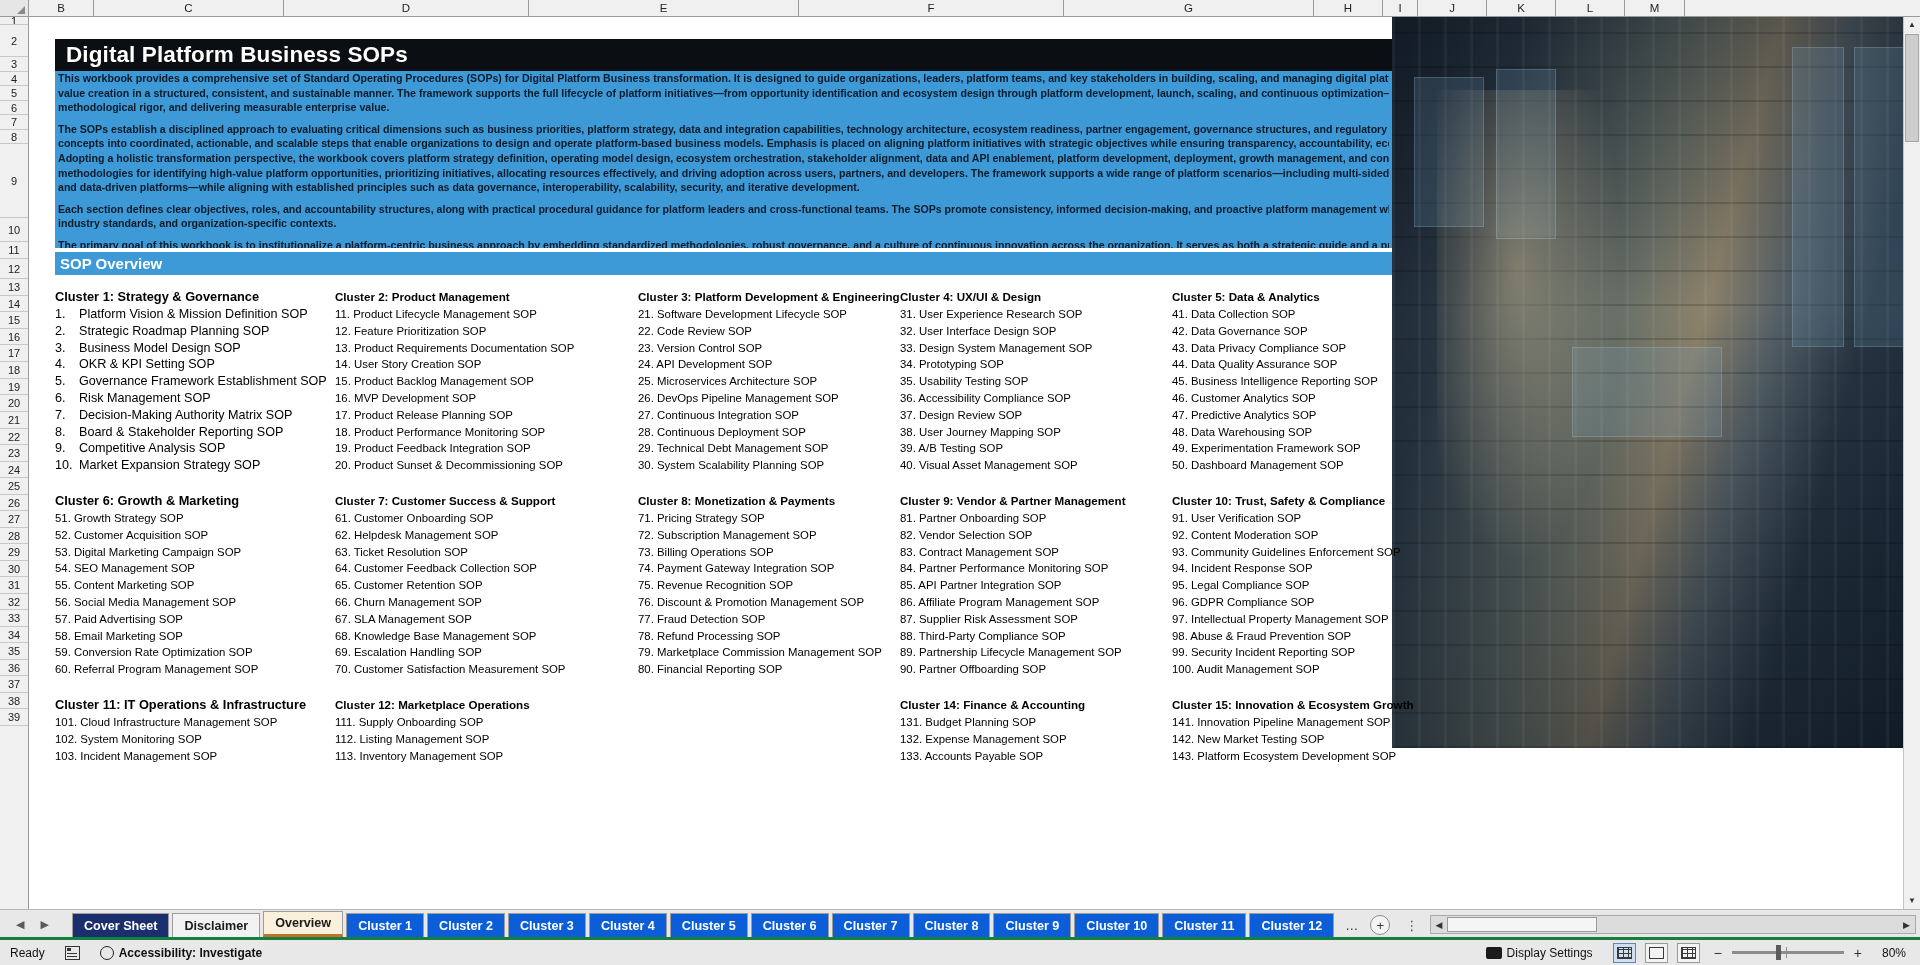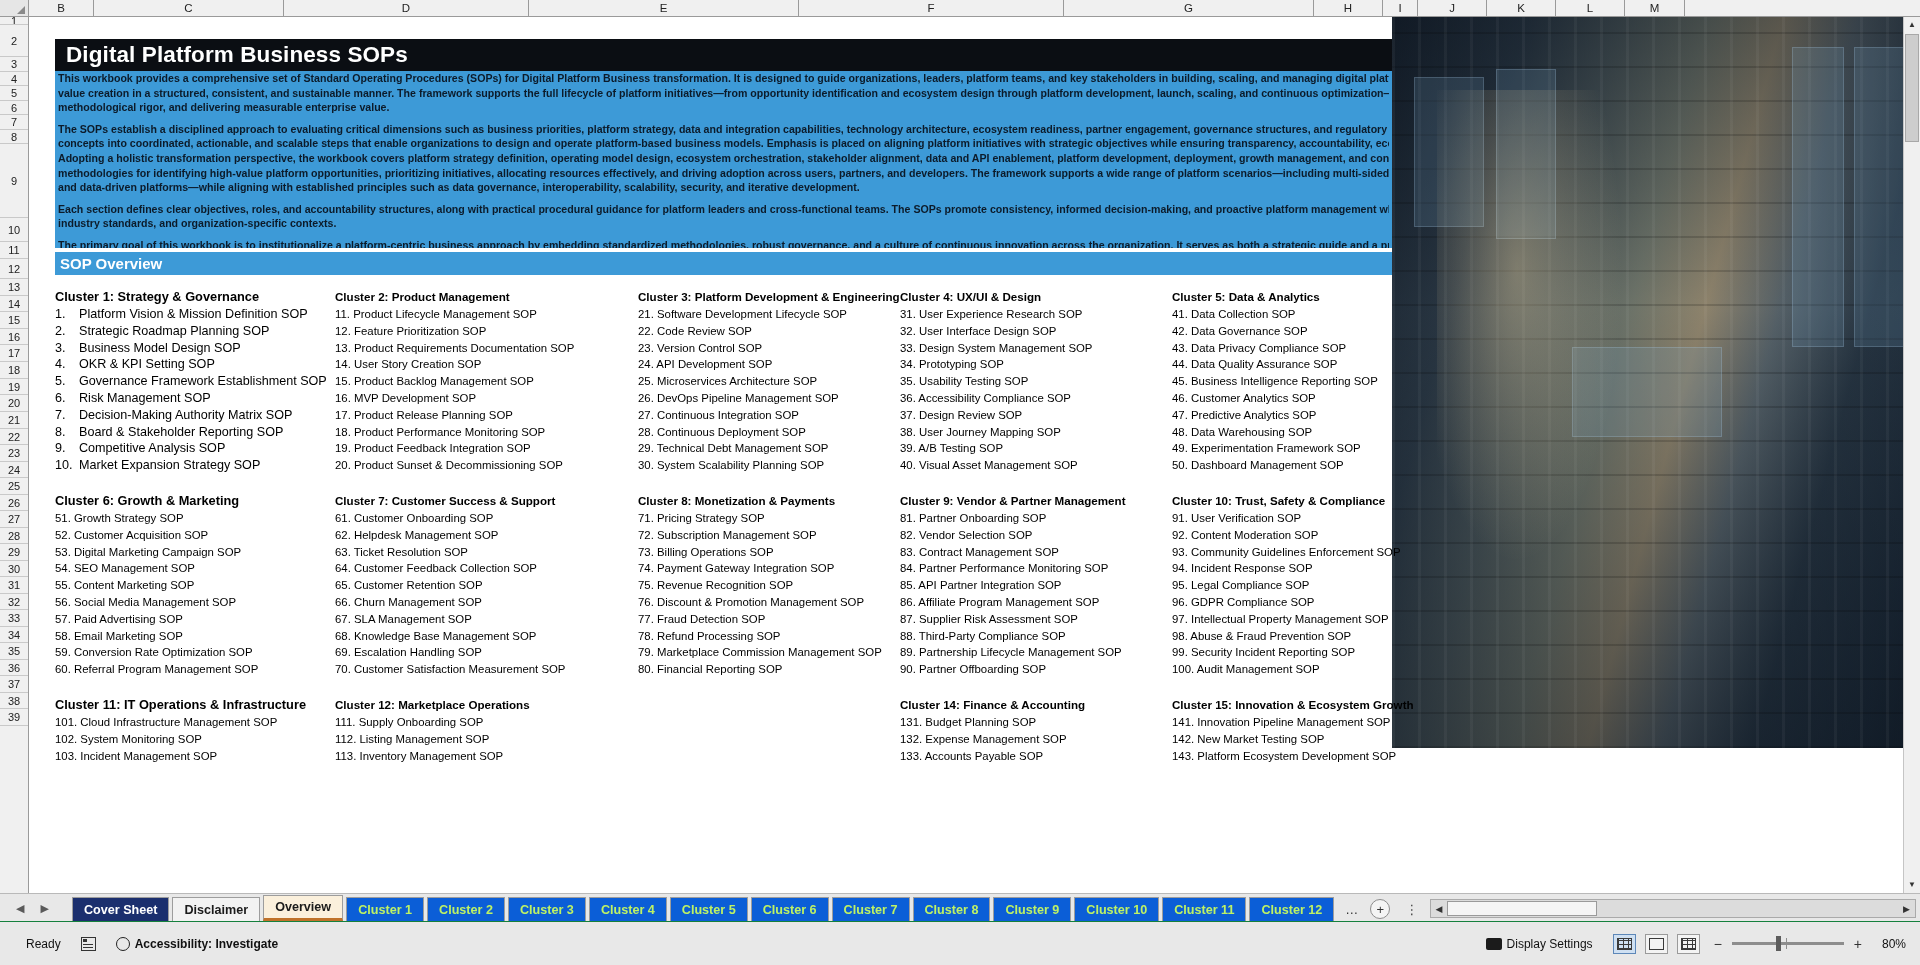--- a/index.html
+++ b/index.html
@@ -80,36 +80,36 @@
   .tabbar { height:28px; background:#e8e8e8; display:flex; align-items:flex-end;
      border-top:1px solid #b9b9b9; padding-left:2px; position:relative; }
   .navarrows{ display:flex; align-items:center; height:26px; padding:0 8px 0 14px; gap:16px;}
   .navarrows span{ font-size:11px; color:#5a5a5a; }
   .tab { height:24px; padding:0 11px; display:flex; align-items:center;
      font-size:12.6px; font-weight:bold; margin-right:3px; border:1px solid #9d9d9d;
      border-bottom:none; }
   .tab.dark { background:#1b2f6e; color:#fff; }
   .tab.plain{ background:#f2f2f2; color:#1b1b1b; }
   .tab.active{ background:#fbf0dc; color:#1b1b1b; border-bottom:3px solid #c0722a; height:26px;}
-  .tab.blue { background:#0b5ed7; color:#bef264; }
+  .tab.blue { background:#0b5ed7; color:#ffffff; }
   .tab-ellipsis{ font-size:13px; color:#333; padding:0 8px 4px; }
   .plus-btn{ width:20px;height:20px;border-radius:50%; border:1px solid #8d8d8d;
      background:#f4f4f4; display:flex;align-items:center;justify-content:center;
      font-size:13px; color:#333; margin:0 7px 2px 4px;}
   .vdots{ font-size:13px; color:#444; padding:0 8px 4px; }
   .hscroll{ flex:1; height:19px; margin:0 4px 3px 4px; background:#dcdcdc;
      border:1px solid #aaa; display:flex; align-items:center; position:relative;}
   .hscroll .arw{ width:15px; text-align:center; font-size:9px; color:#333; }
   .hscroll .thumb{ position:absolute; left:16px; top:1px; height:15px; width:150px;
      background:#f5f5f5; border:1px solid #9a9a9a; }
   .hscroll .arw.right{ position:absolute; right:1px; }
 
   
-  .statusbar{ height:44px; background:#e8e8e8; display:flex; align-items:center;
-     font-size:12px; color:#111; border-top:1px solid #15803d;padding-left:16px; }
+  .statusbar{ height:28px; background:#e8e8e8; display:flex; align-items:center;
+     font-size:12px; color:#111; border-top:3px solid #15803d; }
   .sb-item{ display:flex; align-items:center; gap:5px; padding:0 10px; }
   .sb-spacer{ flex:1; }
   .sb-icon{ width:15px; height:14px; position:relative; display:inline-block; }
   .ic-book{ border:1.4px solid #333; }
   .ic-book:before{content:"";position:absolute;left:1px;top:1px;width:4px;height:3px;background:#333;}
   .ic-book:after{content:"";position:absolute;left:1px;top:6px;width:10px;height:1px;
      box-shadow:0 3px 0 #333, 0 6px 0 #333; background:#333;}
   .ic-acc{ width:14px;height:14px;border:1.4px solid #222;border-radius:50%; }
   .ic-disp{ width:16px;height:12px;background:#1b1b1b;border-radius:2px; }
   .viewbtn{ width:23px;height:20px; border:1px solid #9a9a9a; margin-right:4px;

